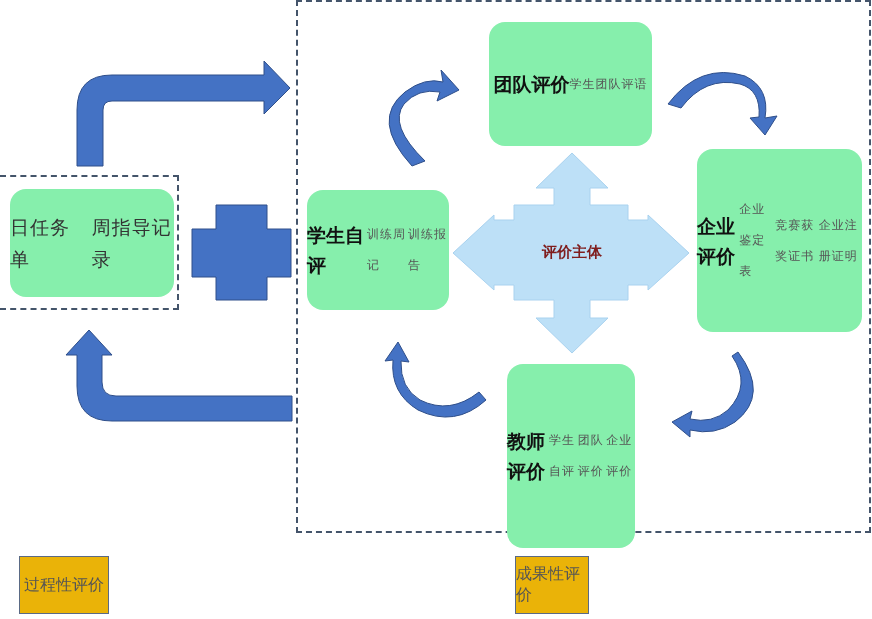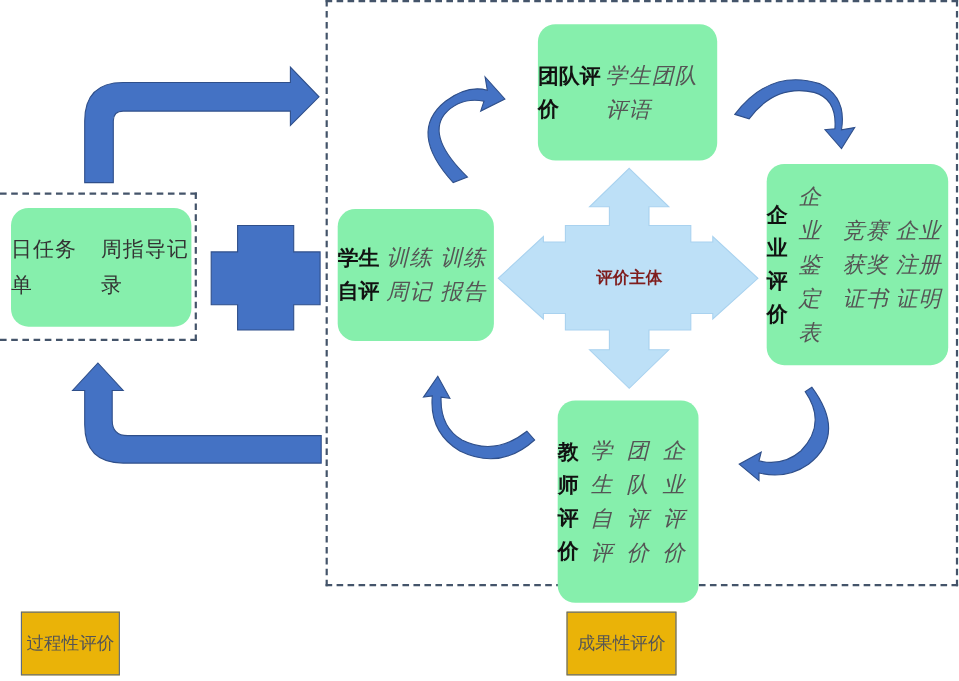--- a/index.html
+++ b/index.html
@@ -3,21 +3,21 @@
 <meta charset="utf-8">
 <style>
   html, body { margin:0; padding:0; background:#ffffff; }
   body { width:872px; height:619px; position:relative; overflow:hidden;
          font-family: "DejaVu Sans", "Liberation Sans", sans-serif; }
   .dash-frame { position:absolute; border:2px dashed #44546a; box-sizing:border-box; }
   .green-box { position:absolute; background:#86efac; border-radius:16px;
                display:flex; flex-direction:row; align-items:center; justify-content:center;
                box-sizing:border-box; color:#3a3a3a; }
   .green-box .title { font-weight:bold; font-size:19px; color:#111; line-height:30px; }
-  .green-box .line { font-size:20px; color:#555; line-height:31px; letter-spacing:1px;font-style:italic; }
+  .green-box .line { font-size:12px; color:#555; line-height:31px; letter-spacing:1px; }
   .proc-box { font-size:19px; color:#333; line-height:32px; letter-spacing:1px; }
   .label-box { position:absolute; border:1.5px solid #5a6a85; background:#eab308;
                display:flex; align-items:center; justify-content:center;
                font-size:16px; color:#555; box-sizing:border-box; }
   svg.layer { position:absolute; left:0; top:0; }
   .center-label { position:absolute; font-size:15px; font-weight:bold; color:#7f1d1d;
                   text-align:center; width:120px; }
 </style>
 </head>
 <body>
@@ -70,13 +70,13 @@
 
 <div class="green-box" style="left:307px; top:190px; width:142px; height:120px;">
   <div class="title">学生自评</div>
   <div class="line">训练周记</div>
   <div class="line">训练报告</div>
 </div>
 
 <div class="center-label" style="left:512px; top:243px;">评价主体</div>
 
 <div class="label-box" style="left:19px; top:556px; width:90px; height:58px;">过程性评价</div>
-<div class="label-box" style="left:515px; top:556px; width:100px; height:58px;">成果性评价</div>
+<div class="label-box" style="left:515px; top:556px; width:74px; height:58px;">成果性评价</div>
 
 </body></html>

